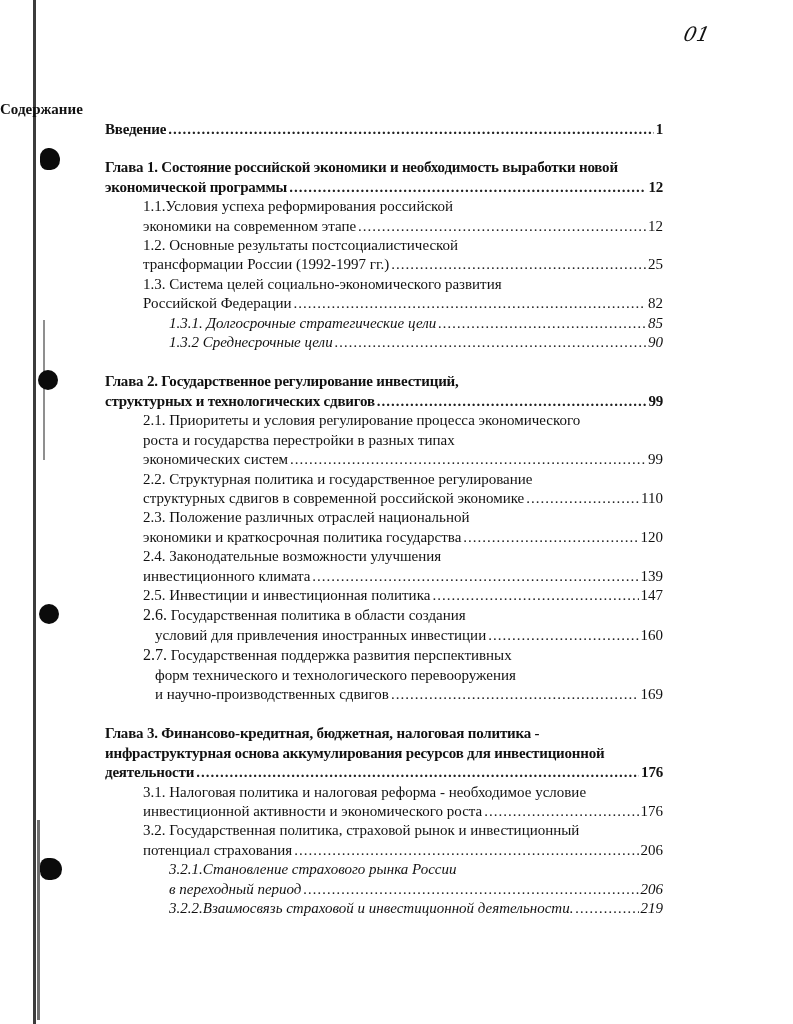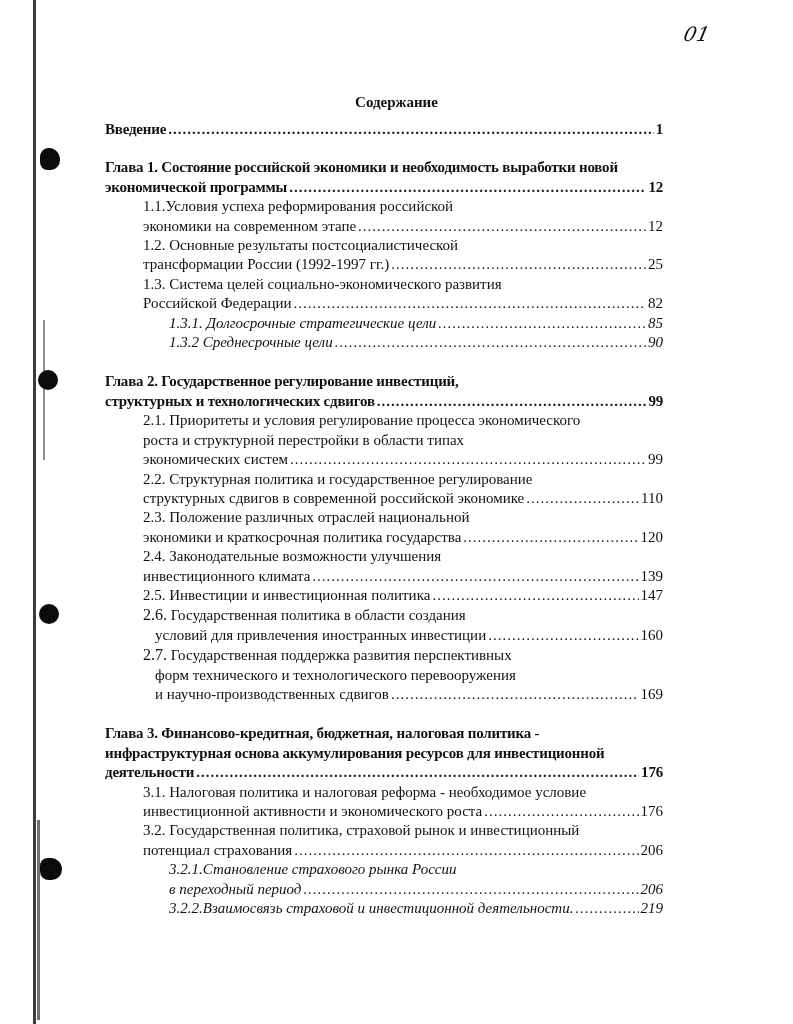--- a/index.html
+++ b/index.html
@@ -18,21 +18,21 @@
     .hole.h2 { left: 38px; top: 370px; width: 20px; height: 20px; }
     .hole.h3 { left: 39px; top: 604px; width: 20px; height: 20px; }
     .hole.h4 { left: 40px; top: 858px; width: 22px; height: 22px; border-radius: 40% 60% 55% 45%; }
 
     .page-mark {
       position: absolute; left: 684px; top: 22px; font-family: "DejaVu Serif", serif;
       font-style: italic; font-size: 20px; color: #111; transform: skewX(-12deg);
     }
 
     .title {
-      position: absolute; left: 0; width: 793px; top: 94px; text-align: center;
+      position: absolute; left: 0; width: 793px; top: 101px; text-align: left;
       font-weight: bold; font-size: 15px;
     }
 
     .toc { position: absolute; left: 105px; top: 120px; width: 558px; font-size: 15px; line-height: 19.4px; }
 
     .entry { position: relative; }
     .line { display: flex; align-items: baseline; white-space: nowrap; }
     .line .txt { flex: 0 0 auto; }
     .line .dots {
       flex: 1 1 auto; overflow: hidden; margin: 0 2px; letter-spacing: 1px; color: #222;
@@ -145,21 +145,21 @@
         <span class="dots"></span>
         <span class="pg">99</span>
       </div>
     </div>
 
     <div class="entry sec">
       <div class="line">
           <span class="txt">2.1. Приоритеты и условия регулирование процесса экономического</span>
         </div>
       <div class="line">
-          <span class="txt">роста и структурной перестройки в области типах</span>
+          <span class="txt">роста и государства перестройки в разных типах</span>
         </div>
       <div class="line">
         <span class="txt">экономических систем</span>
         <span class="dots"></span>
         <span class="pg">99</span>
       </div>
     </div>
 
     <div class="entry sec">
       <div class="line">

